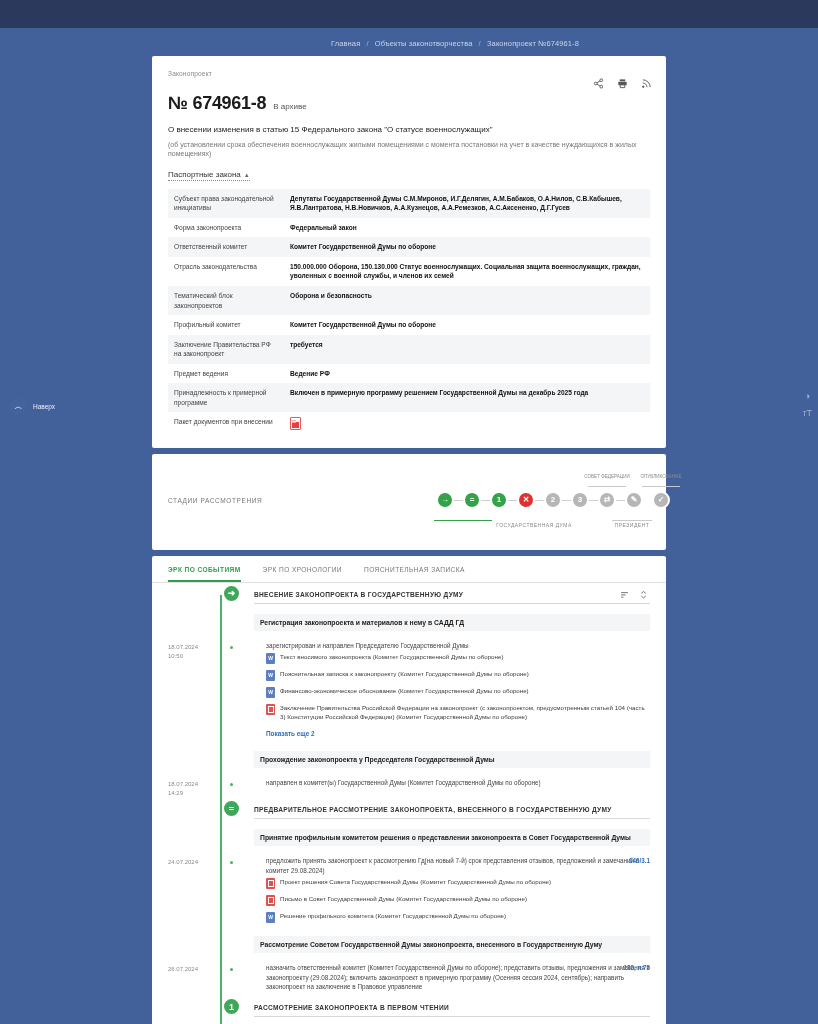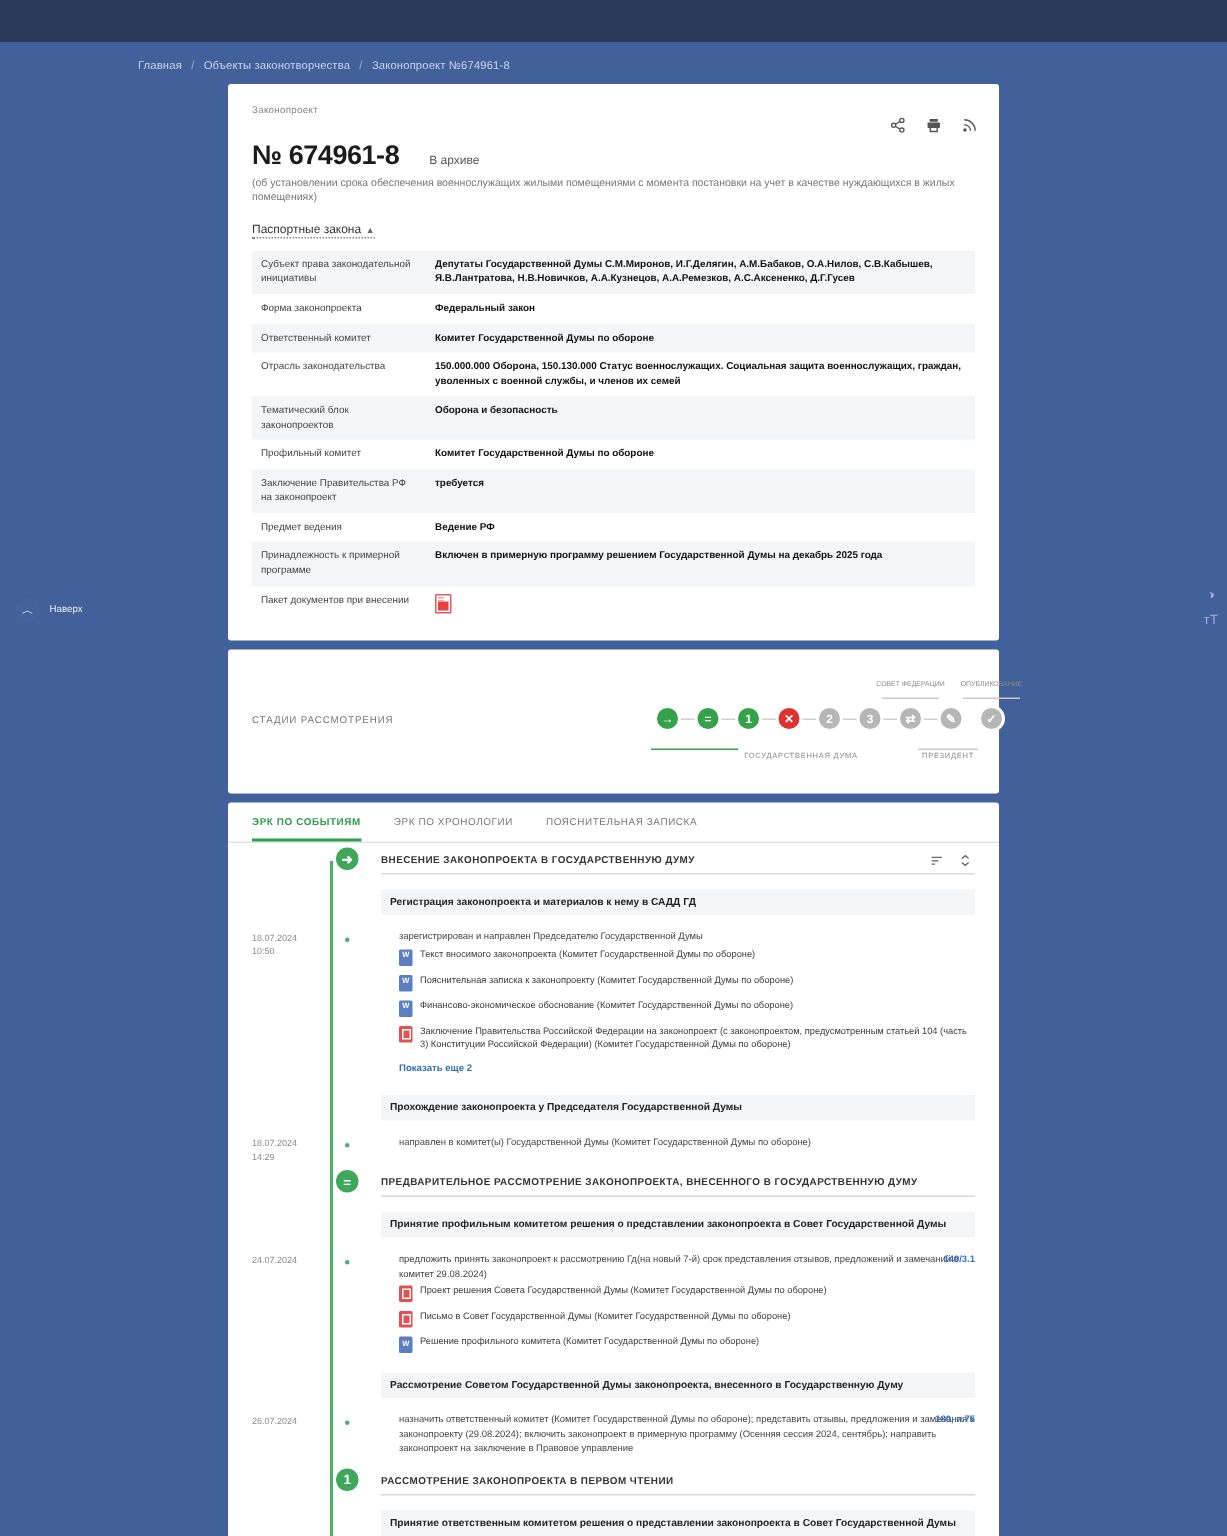--- a/index.html
+++ b/index.html
@@ -14,36 +14,37 @@
     position: relative;
   }
   .topbar { height: 28px; background:#2b3a5c; width:100%; }
   .page { background:#42619a; min-height: 940px; padding-bottom: 12px; }
 
   .breadcrumb {
     padding: 11px 0 8px 92px;
     font-size: 7.5px;
     color:#c8d3e8;
     letter-spacing:.1px;
+    text-align:center;
   }
   .breadcrumb span { color:#c8d3e8; }
   .breadcrumb .sep { margin:0 4px; color:#9fb0cd; }
 
   .card {
     width: 514px;
     margin: 0 auto;
     background:#fff;
     border-radius:2px;
   }
   .card + .card { margin-top: 6px; }
 
   
   .hdr { padding: 14px 16px 10px 16px; position:relative; }
   .lbl-small { font-size:6.5px; color:#888; letter-spacing:.2px; }
-  .numline { display:flex; align-items:baseline; gap:20px; margin-top:1px;}
+  .numline { display:flex; align-items:baseline; gap:7px; margin-top:1px;}
   .num { font-size:18px; font-weight:700; color:#1b1b1b; letter-spacing:-.3px;}
   .archive { font-size:8px; color:#555;margin-top:24px; }
   .acts { position:absolute; right:14px; top:22px; display:flex; gap:13px; align-items:center; }
   .acts svg { display:block; }
   .title { font-size:8px; color:#222; margin-top:11px; line-height:1.35; }
   .subtitle { font-size:7px; color:#777; margin-top:4px; line-height:1.35; }
 
   .passport {
     margin-top:11px; font-size:8px; color:#333;
     border-bottom:1px dotted #888; display:inline-block; padding-bottom:1px;
@@ -184,20 +185,21 @@
         </span>
         <span>
           <svg width="11" height="11" viewBox="0 0 24 24" fill="none" stroke="#555" stroke-width="2">
               <path d="M4 11a9 9 0 0 1 9 9"></path>
               <path d="M4 4a16 16 0 0 1 16 16"></path>
               <circle cx="5" cy="19" r="1.6" fill="#555"></circle>
             </svg>
         </span>
       </div>
 
+      <div class="title">О внесении изменения в статью 15 Федерального закона "О статусе военнослужащих"</div>
       <div class="subtitle">(об установлении срока обеспечения военнослужащих жилыми помещениями с момента постановки на учет в качестве нуждающихся в жилых помещениях)</div>
 
       <div class="passport">
         <span>Паспортные закона</span><span class="caret">▲</span>
       </div>
 
       <table class="pd">
           <tbody id="pd-body">
             <tr>
               <td class="k">Субъект права законодательной инициативы</td>

